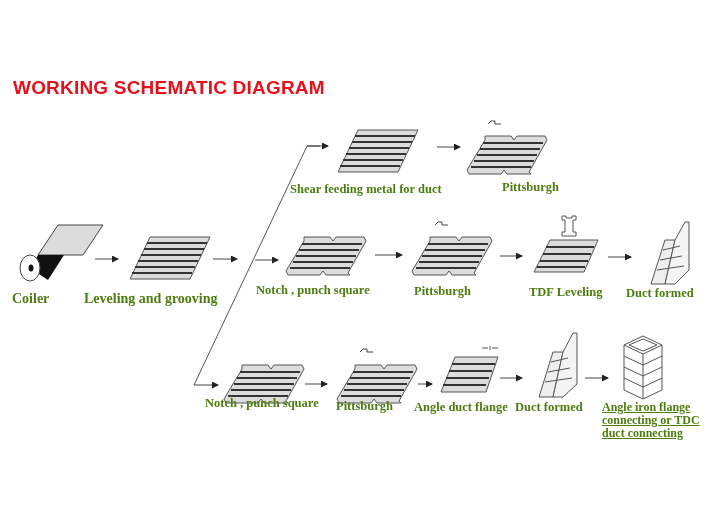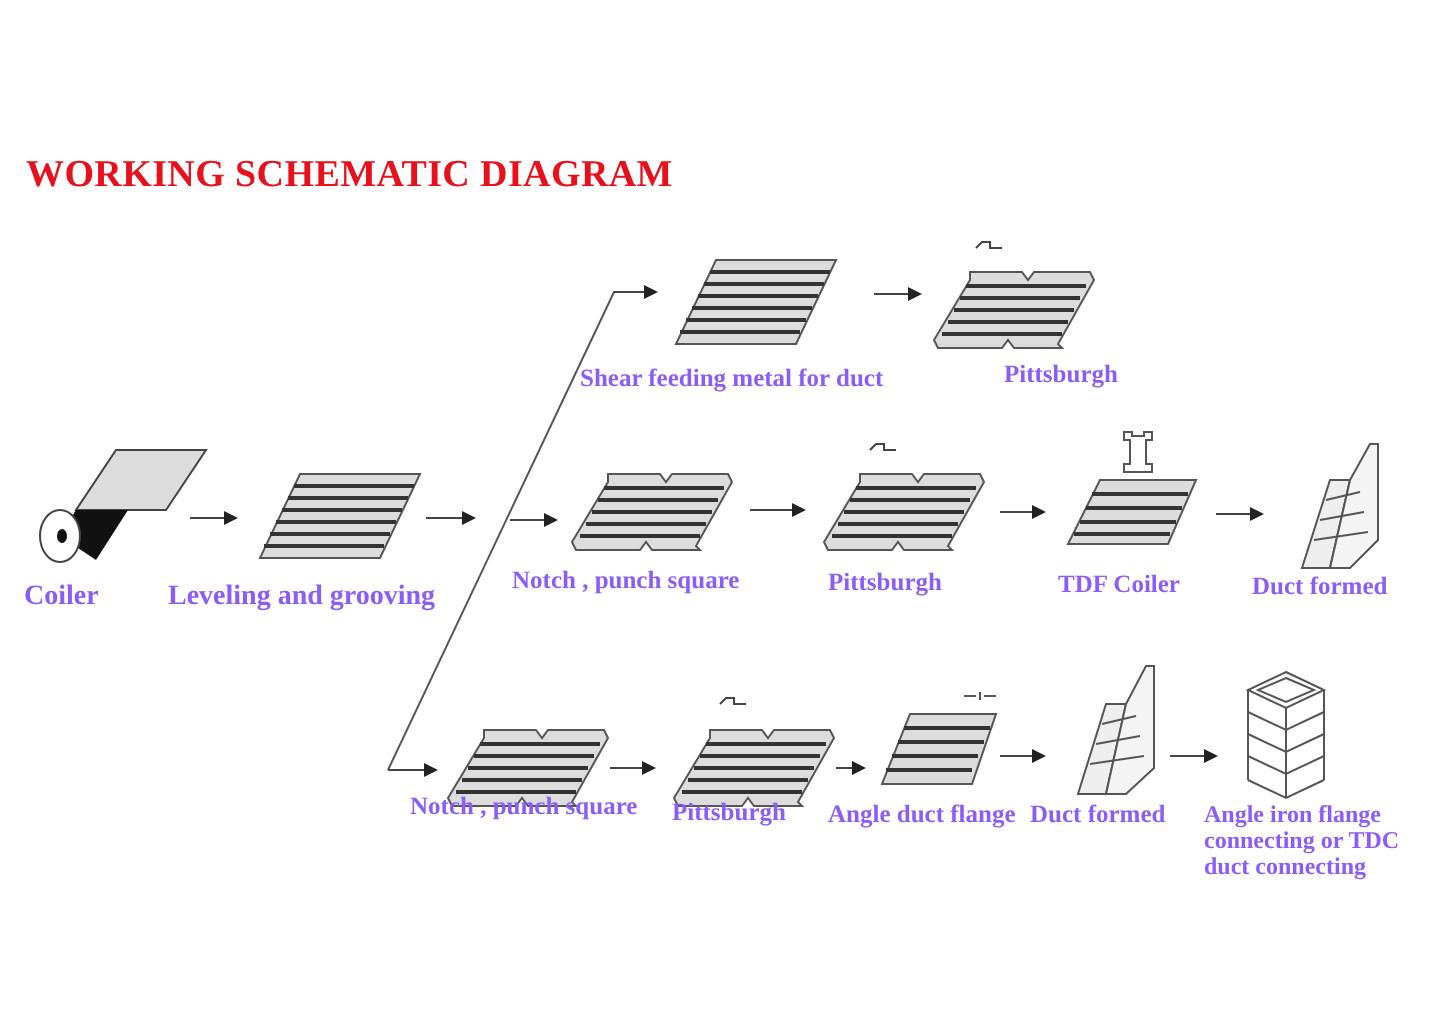--- a/index.html
+++ b/index.html
@@ -1,19 +1,19 @@
 <!DOCTYPE html>
 <html><head>
 <meta charset="utf-8">
 <style>
   html, body { margin:0; padding:0; background:#ffffff; }
   body { width:720px; height:515px; position:relative; overflow:hidden; font-family:"DejaVu Serif", serif; }
-  .title { position:absolute; left:13px; top:77px; color:#e8101a; font-family:Liberation Serif, serif; font-weight:bold; font-size:19px; letter-spacing:0.2px; }
+  .title { position:absolute; left:13px; top:77px; color:#e8101a; font-family:Liberation Sans, sans-serif; font-weight:bold; font-size:19px; letter-spacing:0.2px; }
   svg.canvas { position:absolute; left:0; top:0; }
-  .lbl { position:absolute; font-family:"Liberation Serif", serif; font-weight:bold; color:#8b5cf6; font-size:12.5px; white-space:nowrap; }
+  .lbl { position:absolute; font-family:"Liberation Serif", serif; font-weight:bold; color:#4d7c0f; font-size:12.5px; white-space:nowrap; }
   .lbl.big { font-size:14px; }
   .lbl.multi { white-space:normal; line-height:13px; font-size:12px; }
 </style>
 </head>
 <body>
 
 <div class="title">WORKING SCHEMATIC DIAGRAM</div>
 
 <svg class="canvas" width="720" height="515" viewBox="0 0 720 515" xmlns="http://www.w3.org/2000/svg">
   <defs>
@@ -121,20 +121,20 @@
 </svg>
 
 <div class="lbl big" style="left:12px;top:291px;text-align:center;">Coiler</div>
 <div class="lbl big" style="left:84px;top:291px;text-align:center;">Leveling and grooving</div>
 
 <div class="lbl" style="left:290px;top:182px;">Shear feeding metal for duct</div>
 <div class="lbl" style="left:502px;top:180px;">Pittsburgh</div>
 
 <div class="lbl" style="left:256px;top:283px;">Notch , punch square</div>
 <div class="lbl" style="left:414px;top:284px;">Pittsburgh</div>
-<div class="lbl" style="left:529px;top:285px;">TDF Coiler</div>
+<div class="lbl" style="left:529px;top:285px;">TDF Leveling</div>
 <div class="lbl" style="left:626px;top:286px;">Duct formed</div>
 
 <div class="lbl" style="left:205px;top:396px;">Notch , punch square</div>
 <div class="lbl" style="left:336px;top:399px;">Pittsburgh</div>
 <div class="lbl" style="left:414px;top:400px;">Angle duct flange</div>
 <div class="lbl" style="left:515px;top:400px;">Duct formed</div>
-<div class="lbl multi" style="left:602px;top:401px;width:110px;">Angle iron flange connecting or TDC duct connecting</div>
+<div class="lbl multi" style="left:602px;top:401px;width:110px;text-decoration:underline;">Angle iron flange connecting or TDC duct connecting</div>
 
 </body></html>

